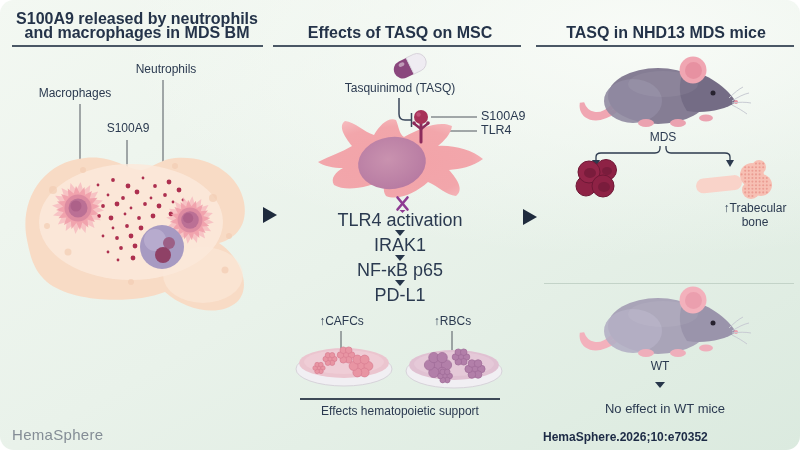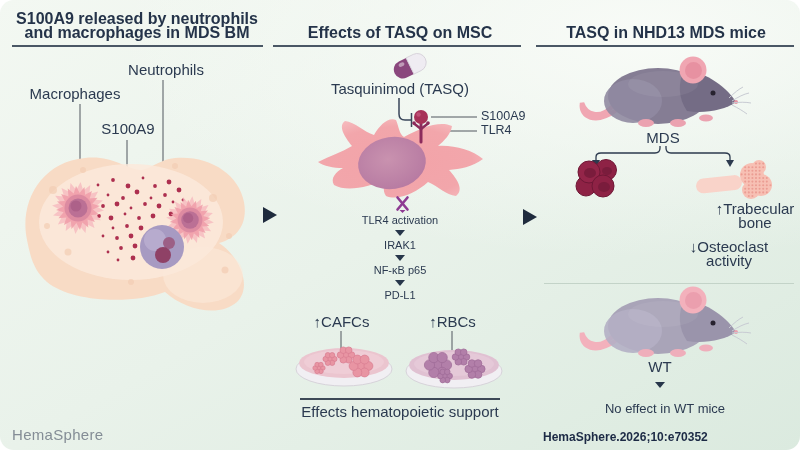--- a/index.html
+++ b/index.html
@@ -4,26 +4,26 @@
 <style>
   html,body{margin:0;padding:0;background:#ffffff;}
   .figure{position:relative;width:800px;height:450px;border-radius:14px;overflow:hidden;
     font-family:"Liberation Sans",sans-serif;color:#28364b;
     background:
       radial-gradient(120% 90% at 80% 8%, #f8fbf7 0%, rgba(248,251,247,0) 55%),
       linear-gradient(150deg,#f3f8f2 0%,#e9f2ea 50%,#dbeadf 100%);}
   .abs{position:absolute;}
   .panel-title{font-weight:700;font-size:16px;line-height:14px;text-align:center;color:#243349;}
   .rule{position:absolute;height:1.6px;background:#4a5765;}
-  .label{font-size:15px;line-height:13.5px;text-align:center;color:#2b3a50;}
+  .label{font-size:12px;line-height:13.5px;text-align:center;color:#2b3a50;}
   .label-left{font-size:12.5px;line-height:13.5px;text-align:left;color:#2b3a50;}
   .tri-right{width:0;height:0;border-top:8px solid transparent;border-bottom:8px solid transparent;border-left:14px solid #1f2b3d;}
   .tri-down{width:0;height:0;border-left:5px solid transparent;border-right:5px solid transparent;border-top:6px solid #27364a;}
   .pathway{display:flex;flex-direction:column;align-items:center;gap:3px;}
-  .pathway .step{font-size:11px;line-height:13px;color:#2b3a50;}
+  .pathway .step{font-size:18px;line-height:13px;color:#2b3a50;}
   .divider-dark{position:absolute;height:2px;background:#3d4957;}
   .divider-light{position:absolute;height:1px;background:#c3d3c8;}
   .footer-logo{font-size:15px;color:#848d96;letter-spacing:.3px;}
   .citation{font-size:12px;font-weight:700;color:#1c2a45;text-align:left;}
   svg{display:block;}
 </style>
 </head>
 <body>
 
 <div class="figure">
@@ -395,24 +395,20 @@
         <circle cx="70.8" cy="27.2" r="1.05"></circle>
         <circle cx="70.8" cy="30.8" r="1.05"></circle>
         <circle cx="70.8" cy="34.4" r="1.05"></circle>
         <circle cx="74.4" cy="27.2" r="1.05"></circle>
       </g>
   </svg>
   <div class="abs label" style="left:710px;top:202px;width:90px">
     <div>↑Trabecular</div>
     <div>bone</div>
   </div>
-  <div class="abs label" style="left:684px;top:240px;width:90px">
-    <div>↓Osteoclast</div>
-    <div>activity</div>
-  </div>
 
   <div class="divider-light" style="left:544px;top:283px;width:250px"></div>
 
   <svg class="abs" style="left:578px;top:286px" width="175" height="82" viewBox="0 0 175 82">
     <use href="#mouse" style="--body:#a9a4b8;--body2:#b4afc4;--head:#9a94ab;--ear:#f3b1bc;--ear2:#eb9fae;--foot:#efaebb"></use>
   </svg>
   <div class="abs label" style="left:630px;top:360px;width:60px">WT</div>
   <div class="abs tri-down" style="left:655px;top:382px"></div>
   <div class="abs footer-logo" style="left:12px;top:426px">HemaSphere</div>
 

